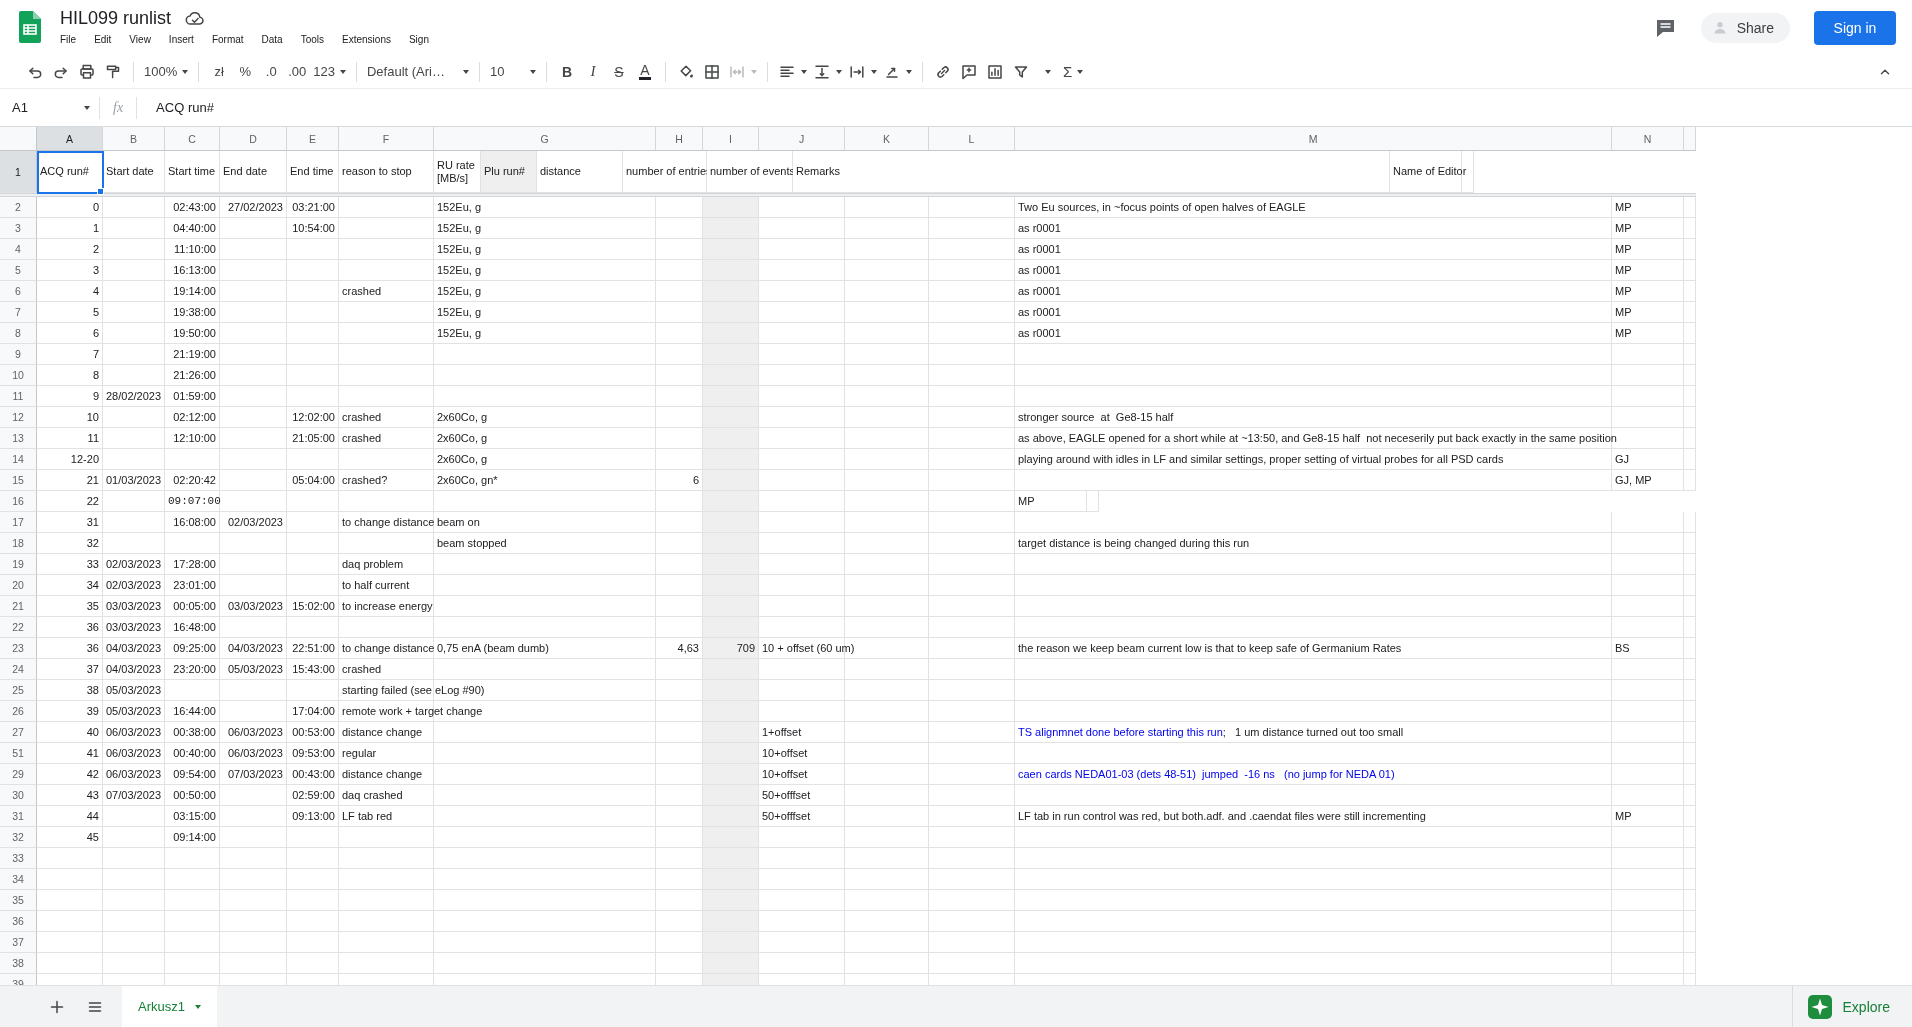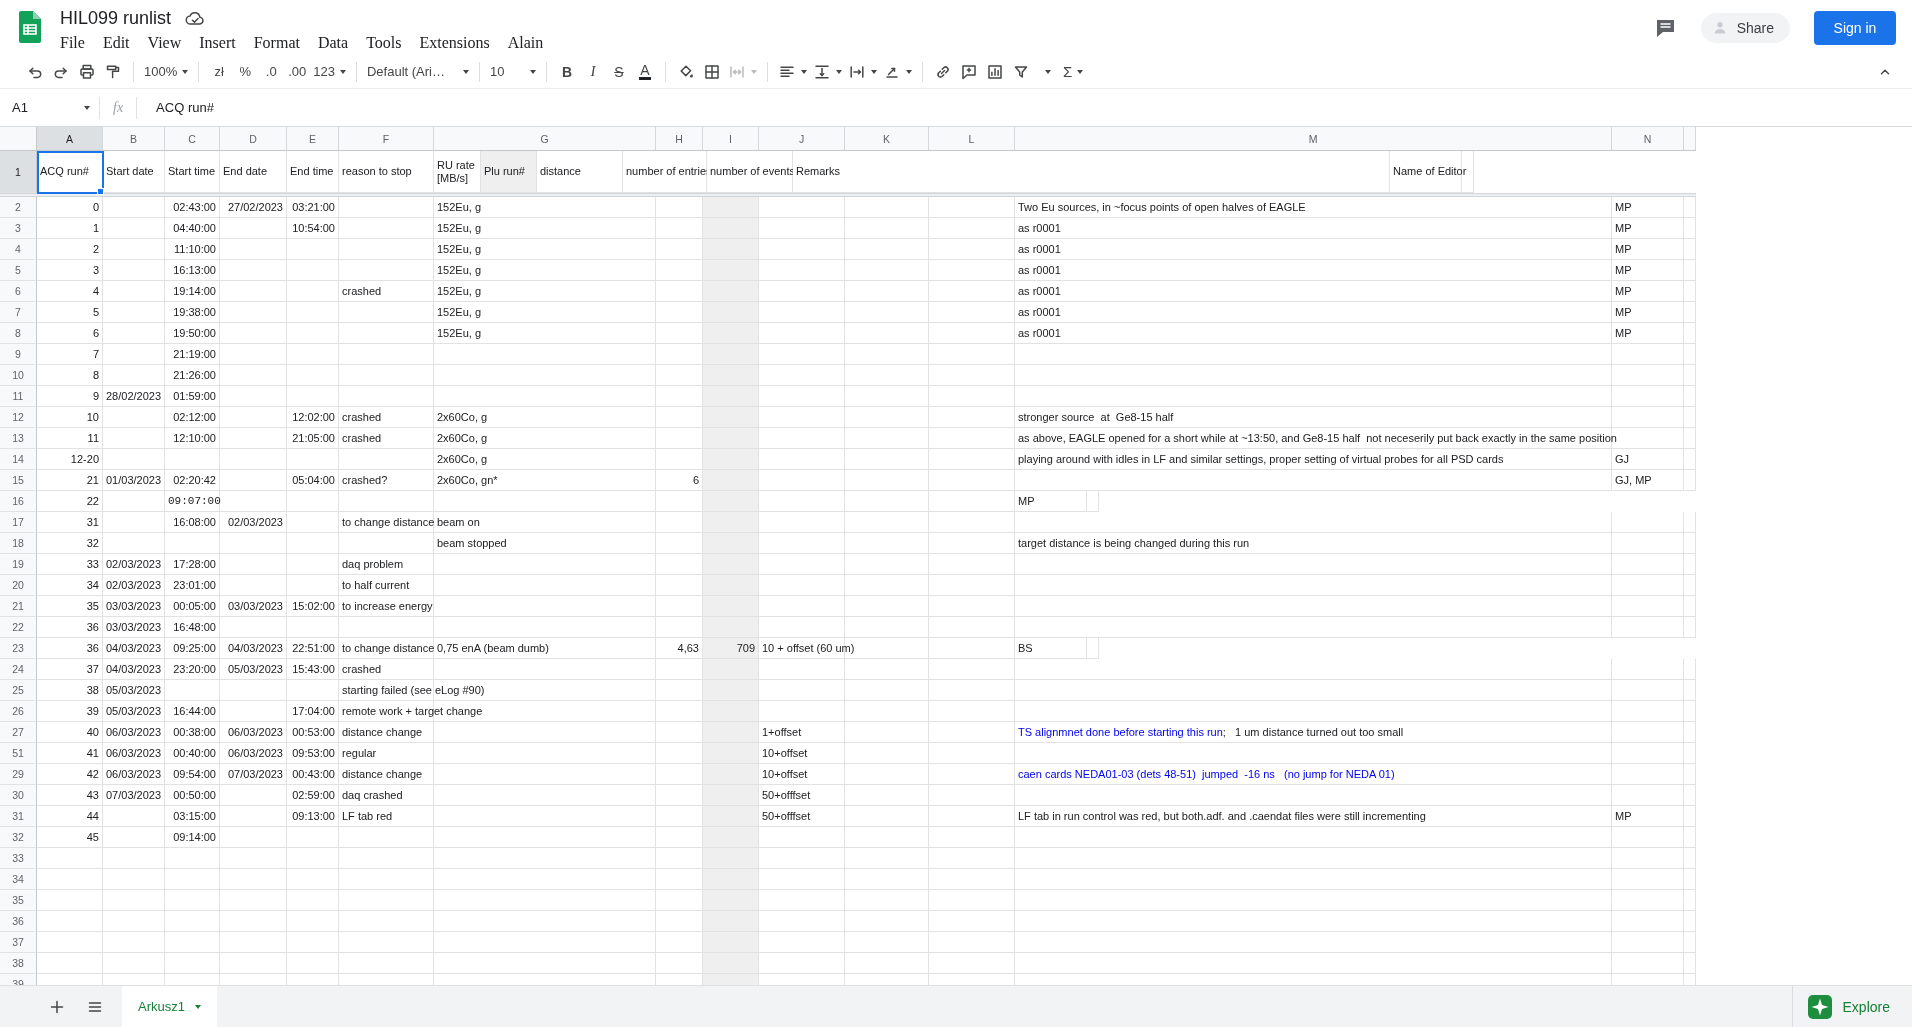--- a/index.html
+++ b/index.html
@@ -8,21 +8,21 @@
   svg { display:block; }
   .ic { stroke:#444746; fill:none; stroke-width:1.5; stroke-linecap:round; stroke-linejoin:round; }
 
   
   .topbar { height:55px; position:relative; }
   .logo { position:absolute; left:17px; top:10px; cursor:pointer; }
   .tblock { position:absolute; left:60px; top:6px; }
   .trow { display:flex; align-items:center; gap:14px; height:24px; }
   .title { font-size:18px; color:#202124; }
   .menus { display:flex; gap:4px; margin-top:2px; margin-left:-7px; }
-  .menus span { font-size:16px; padding:2px 7px; border-radius:4px; cursor:pointer;font-family:Liberation Serif, serif; }
+  .menus span { font-size:10px; padding:2px 7px; border-radius:4px; cursor:pointer; }
   .topright { position:absolute; right:16px; top:0; height:55px; display:flex; align-items:center; gap:24px; }
   .share { display:flex; align-items:center; gap:8px; background:#f1f3f4; border:none;
     border-radius:16px; height:30px; padding:0 16px 0 10px; font-size:14px; color:#3c4043; cursor:pointer; }
   .signin { background:#1a73e8; color:#fff; border:none; border-radius:4px; height:34px;
     width:82px; font-size:14px; cursor:pointer; }
 
   
   .toolbar { height:33px; display:flex; align-items:center; padding-left:22px; color:#444746; }
   .tbtn { height:24px; min-width:26px; display:flex; align-items:center; justify-content:center;
     gap:3px; border-radius:4px; font-size:13px; cursor:pointer; padding:0 3px; }
@@ -111,21 +111,21 @@
     </div>
     <div class="menus">
       <span>File</span>
       <span>Edit</span>
       <span>View</span>
       <span>Insert</span>
       <span>Format</span>
       <span>Data</span>
       <span>Tools</span>
       <span>Extensions</span>
-      <span>Alain</span>
+      <span>Sign</span>
     </div>
   </div>
   <div class="topright">
     <span>
       <svg width="22" height="20" viewBox="0 0 22 20">
         <path d="M2 2h17v12H8l-6 5z" fill="#5f6368"></path>
         <path d="M5.5 6h10M5.5 9h10" stroke="#fff" stroke-width="1.6"></path>
       </svg>
     </span>
     <button class="share">
@@ -748,20 +748,21 @@
       <div class="cell hv ar" style="width: 55px;"><span class="cv">09:25:00</span></div>
       <div class="cell hv ar" style="width: 67px;"><span class="cv">04/03/2023</span></div>
       <div class="cell hv ar" style="width: 52px;"><span class="cv">22:51:00</span></div>
       <div class="cell hv" style="width: 95px;"><span class="cv">to change distance</span></div>
       <div class="cell hv" style="width: 222px;"><span class="cv">0,75 enA (beam dumb)</span></div>
       <div class="cell hv ar" style="width: 47px;"><span class="cv">4,63</span></div>
       <div class="cell colI hv ar" style="width: 56px;"><span class="cv">709</span></div>
       <div class="cell hv" style="width: 86px;"><span class="cv">10 + offset (60 um)</span></div>
       <div class="cell" style="width: 84px;"></div>
       <div class="cell" style="width: 86px;"></div>
+      <div class="cell hv" style="width: 597px;"><span class="cv">the reason we keep beam current low is that to keep safe of Germanium Rates</span></div>
       <div class="cell hv" style="width: 72px;"><span class="cv">BS</span></div>
       <div class="cell" style="width: 12px;"></div>
     </div>
     <div class="grow">
       <div class="rn">24</div>
       <div class="cell hv ar" style="width: 66px;"><span class="cv">37</span></div>
       <div class="cell hv ar" style="width: 62px;"><span class="cv">04/03/2023</span></div>
       <div class="cell hv ar" style="width: 55px;"><span class="cv">23:20:00</span></div>
       <div class="cell hv ar" style="width: 67px;"><span class="cv">05/03/2023</span></div>
       <div class="cell hv ar" style="width: 52px;"><span class="cv">15:43:00</span></div>

